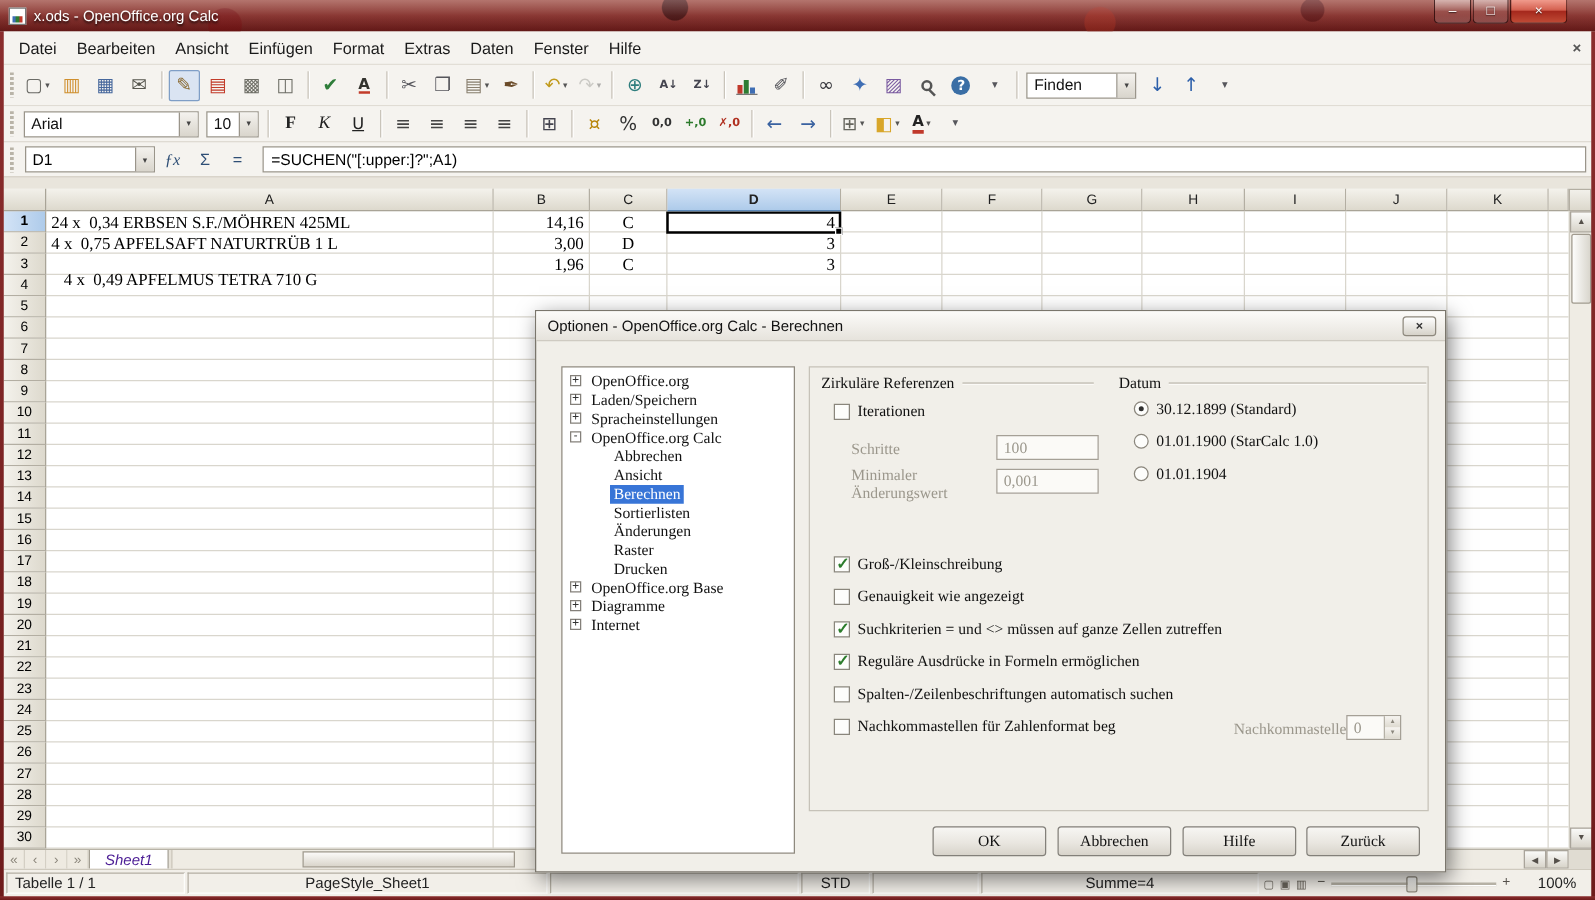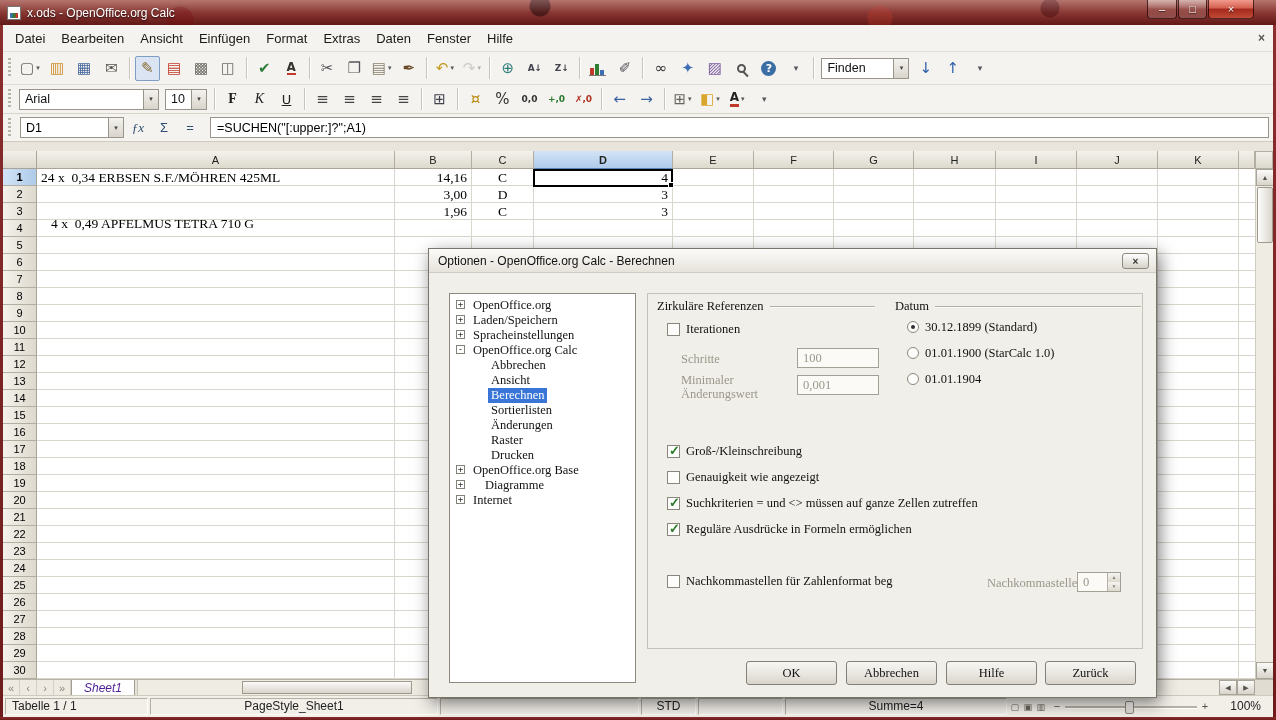--- a/index.html
+++ b/index.html
@@ -469,20 +469,21 @@
       <div class="hline" style="top: 424px;"></div>
       <div class="hline" style="top: 441px;"></div>
       <div class="hline" style="top: 458px;"></div>
       <div class="hline" style="top: 475px;"></div>
       <div class="hline" style="top: 492px;"></div>
       <div class="hline" style="top: 509px;"></div>
       <div class="cell a-left" style="left: 0px; top: 0px; width: 357px;">24 x  0,34 ERBSEN S.F./MÖHREN 425ML</div>
       <div class="cell a-right" style="left: 358px; top: 0px; width: 76px;">14,16</div>
       <div class="cell a-center" style="left: 435px; top: 0px; width: 61px;">C</div>
       <div class="cell a-right" style="left: 497px; top: 0px; width: 138px;">4</div>
+      <div class="cell a-left" style="left: 0px; top: 17px; width: 357px;">4 x  0,75 APFELSAFT NATURTRÜB 1 L</div>
       <div class="cell a-right" style="left: 358px; top: 17px; width: 76px;">3,00</div>
       <div class="cell a-center" style="left: 435px; top: 17px; width: 61px;">D</div>
       <div class="cell a-right" style="left: 497px; top: 17px; width: 138px;">3</div>
       <div class="cell a-left" style="left: 0px; top: 46px; width: 357px; padding-left: 14px;">4 x  0,49 APFELMUS TETRA 710 G</div>
       <div class="cell a-right" style="left: 358px; top: 34px; width: 76px;">1,96</div>
       <div class="cell a-center" style="left: 435px; top: 34px; width: 61px;">C</div>
       <div class="cell a-right" style="left: 497px; top: 34px; width: 138px;">3</div>
       <div class="selbox" style="left: 496px; top: 0px; width: 140px; height: 18px;"></div>
     </div>
 
@@ -578,21 +579,21 @@
           </div>
           <div class="titem" style="top: 154px;">
             <div class="tlbl" style="left: 38px;">Drucken</div>
           </div>
           <div class="titem" style="top: 169px;">
             <div class="texp" style="left: 6px;">+</div>
             <div class="tlbl" style="left: 20px;">OpenOffice.org Base</div>
           </div>
           <div class="titem" style="top: 184px;">
             <div class="texp" style="left: 6px;">+</div>
-            <div class="tlbl" style="left: 20px; margin-left: 12px;">Diagramme</div>
+            <div class="tlbl" style="left: 20px;">Diagramme</div>
           </div>
           <div class="titem" style="top: 199px;">
             <div class="texp" style="left: 6px;">+</div>
             <div class="tlbl" style="left: 20px;">Internet</div>
           </div>
         </div>
       <div class="page-frame"></div>
 
       <div class="fixline" style="left:228px;top:26px;width:218px">
         <span>Zirkuläre Referenzen</span>
@@ -645,20 +646,24 @@
           <div class="ctl-label">Genauigkeit wie angezeigt</div>
         </div>
         <div class="ctl-row" style="left: 238px; top: 222px;">
           <div class="cb checked"></div>
           <div class="ctl-label">Suchkriterien = und &lt;&gt; müssen auf ganze Zellen zutreffen</div>
         </div>
         <div class="ctl-row" style="left: 238px; top: 248px;">
           <div class="cb checked"></div>
           <div class="ctl-label">Reguläre Ausdrücke in Formeln ermöglichen</div>
         </div>
+        <div class="ctl-row" style="left: 238px; top: 274px;">
+          <div class="cb"></div>
+          <div class="ctl-label">Spalten-/Zeilenbeschriftungen automatisch suchen</div>
+        </div>
         <div class="ctl-row" style="left: 238px; top: 300px;">
           <div class="cb"></div>
           <div class="ctl-label">Nachkommastellen für Zahlenformat beg</div>
         </div>
         <div class="dlg-btn" style="left: 317px; top: 388px;">OK</div>
         <div class="dlg-btn" style="left: 417px; top: 388px;">Abbrechen</div>
         <div class="dlg-btn" style="left: 517px; top: 388px;">Hilfe</div>
         <div class="dlg-btn" style="left: 616px; top: 388px;">Zurück</div>
       </div>
   </div>

